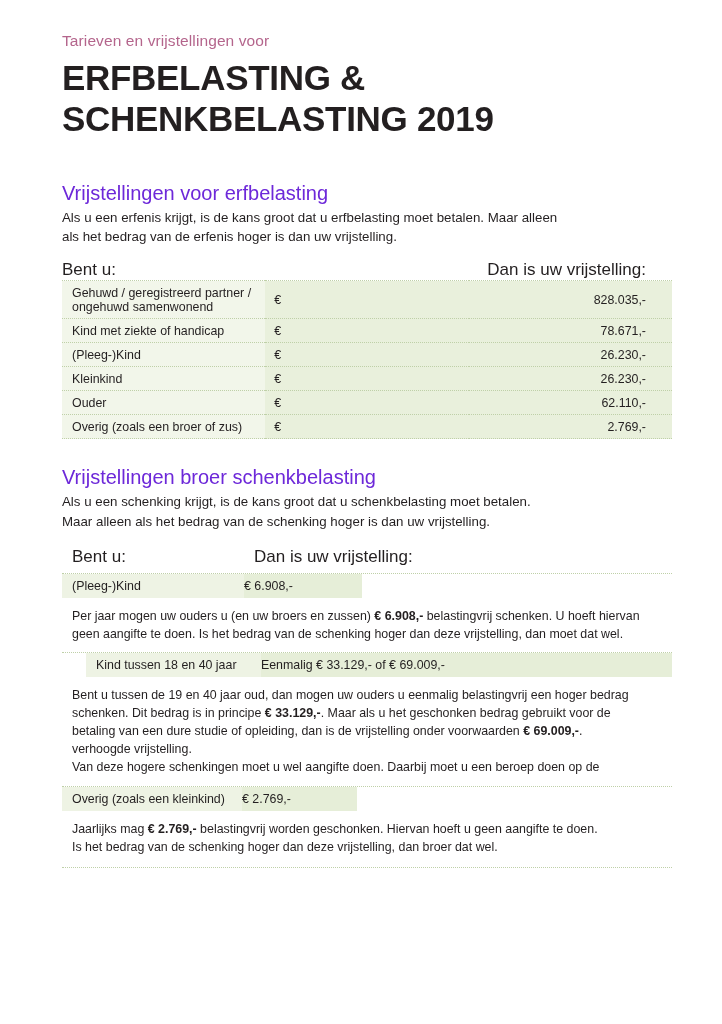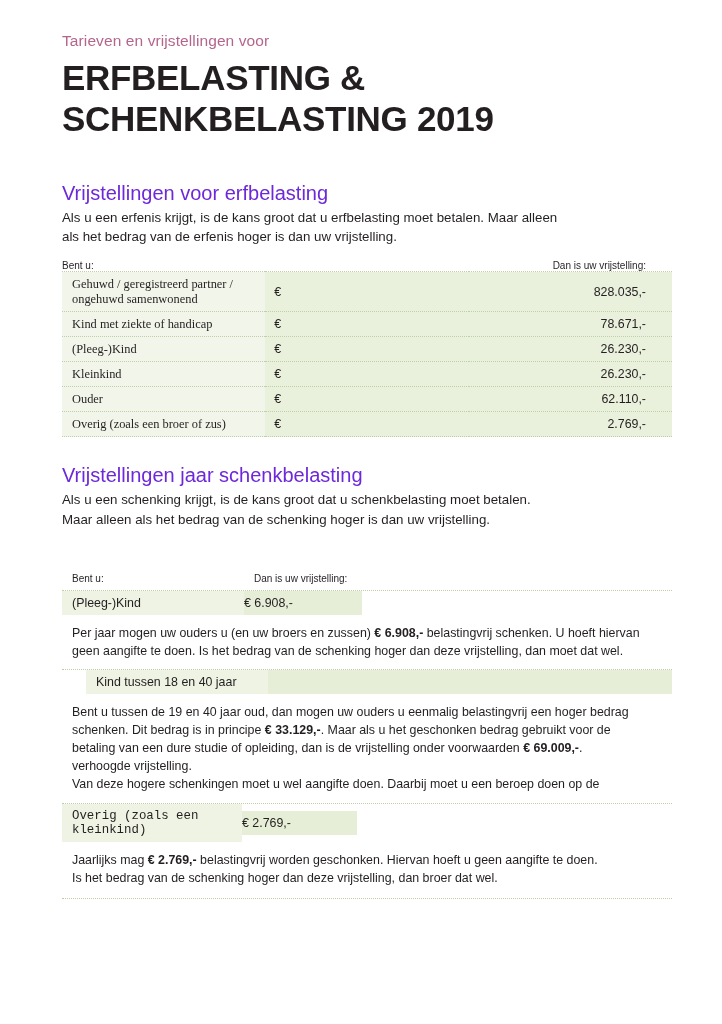--- a/index.html
+++ b/index.html
@@ -82,41 +82,39 @@
     color: #231f20;
   }
   .tbl td, .tbl th {
     padding: 0;
     font-weight: 400;
     text-align: left;
     vertical-align: middle;
   }
 
   .hdr-cell {
-    font-size: 10px;
+    font-size: 17px;
     color: #231f20;
     padding: 2px 0 6px 0;
     background: #ffffff;
-    margin-top: 28px;
   }
   .hdr-cell.right { text-align: right; padding-right: 26px; }
 
   .dotrow td {
     border-top: 1px dotted #bfd0a8;
   }
   .dotrow.last td {
     border-bottom: 1px dotted #bfd0a8;
   }
 
   
   .tbl-erf .cell-label {
     background: #f2f6ea;
     padding: 4.5px 0 4.5px 10px;
     width: 458px;
-    font-family: Liberation Serif, serif;
   }
   .tbl-erf .cell-cur {
     background: #e9f0dc;
     width: 42px;
     text-align: left;
     padding: 4.5px 0 4.5px 9px;
   }
   .tbl-erf .cell-amt {
     background: #e9f0dc;
     text-align: right;
@@ -146,21 +144,21 @@
     background: #ffffff;
     flex: 1 1 auto;
     align-self: stretch;
   }
   .band.full .tail { background: #e6eed8; }
 
   .band-1 .who { width: 182px; }
   .band-1 .amt { width: 118px; }
   .band-2 .who { width: 182px; margin-left: 24px; }
   .band-2 .amt { width: 428px; }
-  .band-3 .who { width: 180px; font-family: Liberation Mono, monospace; }
+  .band-3 .who { width: 180px; }
   .band-3 .amt { width: 115px; }
 
   .note {
     font-size: 12.4px;
     line-height: 1.46;
     color: #231f20;
     padding: 9px 0 9px 10px;
     background: #ffffff;
     max-width: 600px;
   }
@@ -230,21 +228,21 @@
           <tr class="dotrow last">
             <td class="cell-label">Overig (zoals een broer of zus)</td>
             <td class="cell-cur">€</td>
             <td class="cell-amt">2.769,-</td>
           </tr>
         </tbody>
     </table>
   </div>
 
   <div class="section section-schenk">
-    <h2 class="section-heading">Vrijstellingen jaar schenkbelasting</h2>
+    <h2 class="section-heading">Vrijstellingen broer schenkbelasting</h2>
     <p class="section-intro">
       <span class="line">Als u een schenking krijgt, is de kans groot dat u schenkbelasting moet betalen.</span>
       <span class="line">Maar alleen als het bedrag van de schenking hoger is dan uw vrijstelling.</span>
     </p>
 
     <div class="tbl tbl-schenk">
       <div style="display:flex;">
         <div class="hdr-cell" style="width:182px;padding-left:10px;">Bent u:</div>
         <div class="hdr-cell">Dan is uw vrijstelling:</div>
       </div>
@@ -253,20 +251,21 @@
             <div class="who">(Pleeg-)Kind</div>
             <div class="amt">€ 6.908,-</div>
             <div class="tail"></div>
           </div>
           <div class="note">
             <span class="line"><span>Per jaar mogen uw ouders u (en uw broers en zussen) </span><b>€ 6.908,-</b><span> belastingvrij schenken. U hoeft hiervan</span></span>
             <span class="line"><span>geen aangifte te doen. Is het bedrag van de schenking hoger dan deze vrijstelling, dan moet dat wel.</span></span>
           </div>
           <div class="band band-2 full">
             <div class="who">Kind tussen 18 en 40 jaar</div>
+            <div class="amt">Eenmalig € 33.129,-  of € 69.009,-</div>
             <div class="tail"></div>
           </div>
           <div class="note">
             <span class="line"><span>Bent u tussen de 19 en 40 jaar oud, dan mogen uw ouders u eenmalig belastingvrij een hoger bedrag</span></span>
             <span class="line"><span>schenken. Dit bedrag is in principe </span><b>€ 33.129,-</b><span>. Maar als u het geschonken bedrag gebruikt voor de</span></span>
             <span class="line"><span>betaling van een dure studie of opleiding, dan is de vrijstelling onder voorwaarden </span><b>€ 69.009,-</b><span>.</span></span>
             <span class="line"><span>verhoogde vrijstelling.</span></span>
             <span class="line"><span>Van deze hogere schenkingen moet u wel aangifte doen. Daarbij moet u een beroep doen op de</span></span>
           </div>
           <div class="band band-3">

